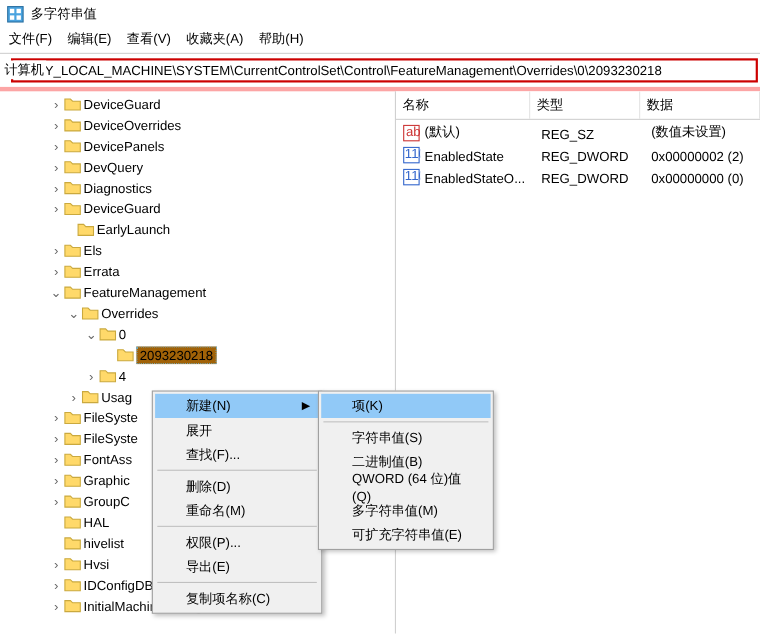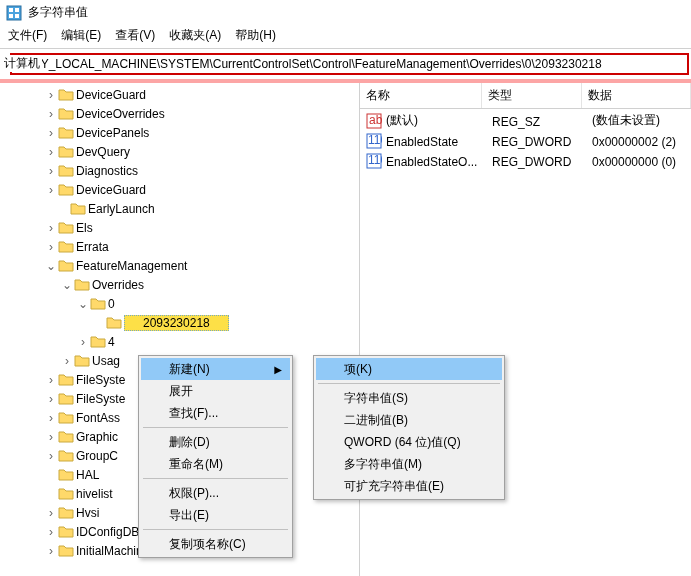--- a/index.html
+++ b/index.html
@@ -9,31 +9,31 @@
 .menubar{display:flex;gap:14px;padding:2px 8px 4px 8px;border-bottom:1px solid #d0d0d0}
 .menubar span{cursor:default}
 .addrbar{padding:4px 6px;border-bottom:4px solid #fca5a5;position:relative}
 .addr-input{width:100%;border:2px solid #c00;padding:2px 4px;margin-left:4px;font-size:12px;background:#fff}
 .main{display:flex;height:calc(100% - 74px);position:relative}
 .tree{width:360px;border-right:1px solid #d0d0d0;overflow:hidden;padding-top:2px;position:relative}
 .tree-inner{position:relative}
 .row{display:flex;align-items:center;height:19px;white-space:nowrap}
 .tw{display:inline-block;width:14px;text-align:center;color:#666;cursor:default;font-size:12px;line-height:12px}
 .fold{width:16px;height:16px;display:inline-block;margin-right:2px}
-.sel{background:#fde047;border:1px dotted #7ab;padding:0 18px}
+.sel{background:#a16207;border:1px dotted #7ab;padding:0 2px}
 .valpane{flex:1;overflow:hidden}
 .cols{display:flex;border-bottom:1px solid #d0d0d0;background:#fff}
 .col{padding:4px 6px;border-right:1px solid #e4e4e4}
 .c1{width:122px}.c2{width:100px}.c3{flex:1}
 .vrow{display:flex;align-items:flex-end;height:20px}
 .vi{width:16px;height:16px;margin:0 4px 0 6px;display:inline-block}
 .vn{width:106px}.vt{width:100px}.vd{flex:1}
 .ctx{position:absolute;background:#f0f0f0;border:1px solid #a0a0a0;box-shadow:2px 2px 4px rgba(0,0,0,.25);padding:2px}
 .ctx1{left:138px;top:355px;width:155px}
-.ctx2{left:313px;top:355px;width:192px}
+.ctx2{left:289px;top:355px;width:160px}
 .ci{height:22px;display:flex;align-items:center;padding:0 22px 0 28px;position:relative}
 .ci.hi{background:#91c9f7}
 .ci .arr{position:absolute;right:8px;font-size:10px}
 .sep{height:1px;background:#c0c0c0;margin:3px 2px}
 </style>
 </head>
 <body>
 
 <div class="titlebar">
   <span class="title-icon">

